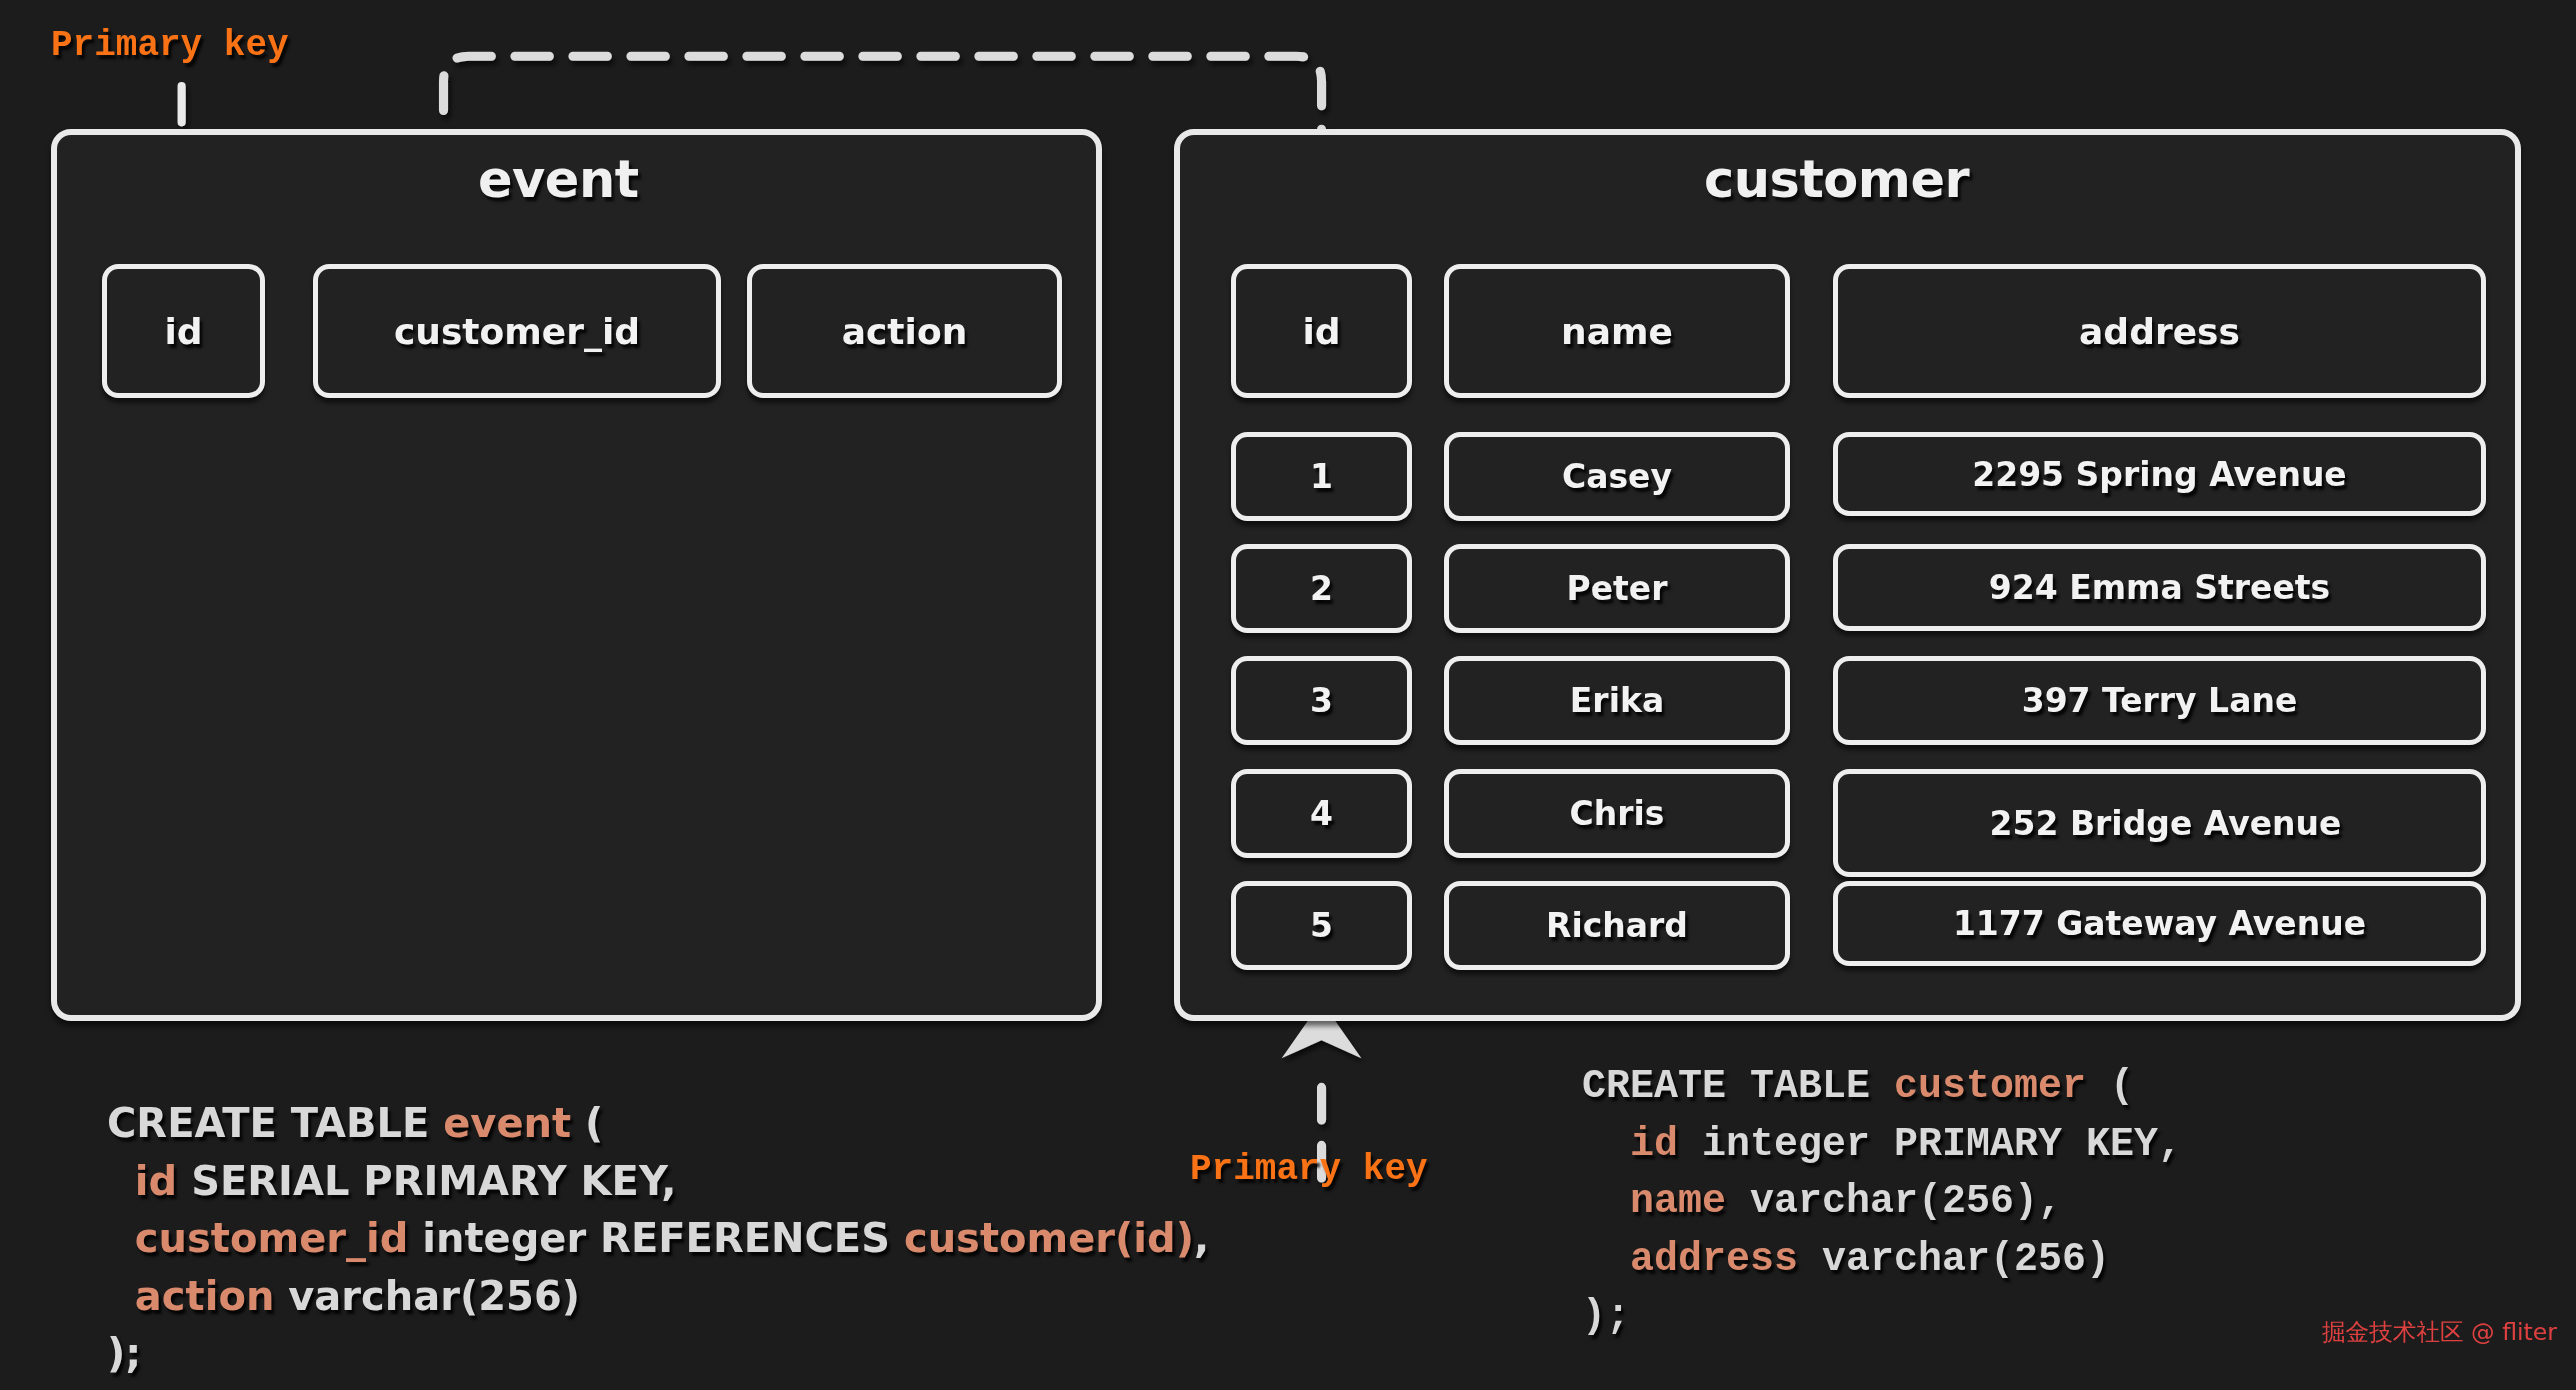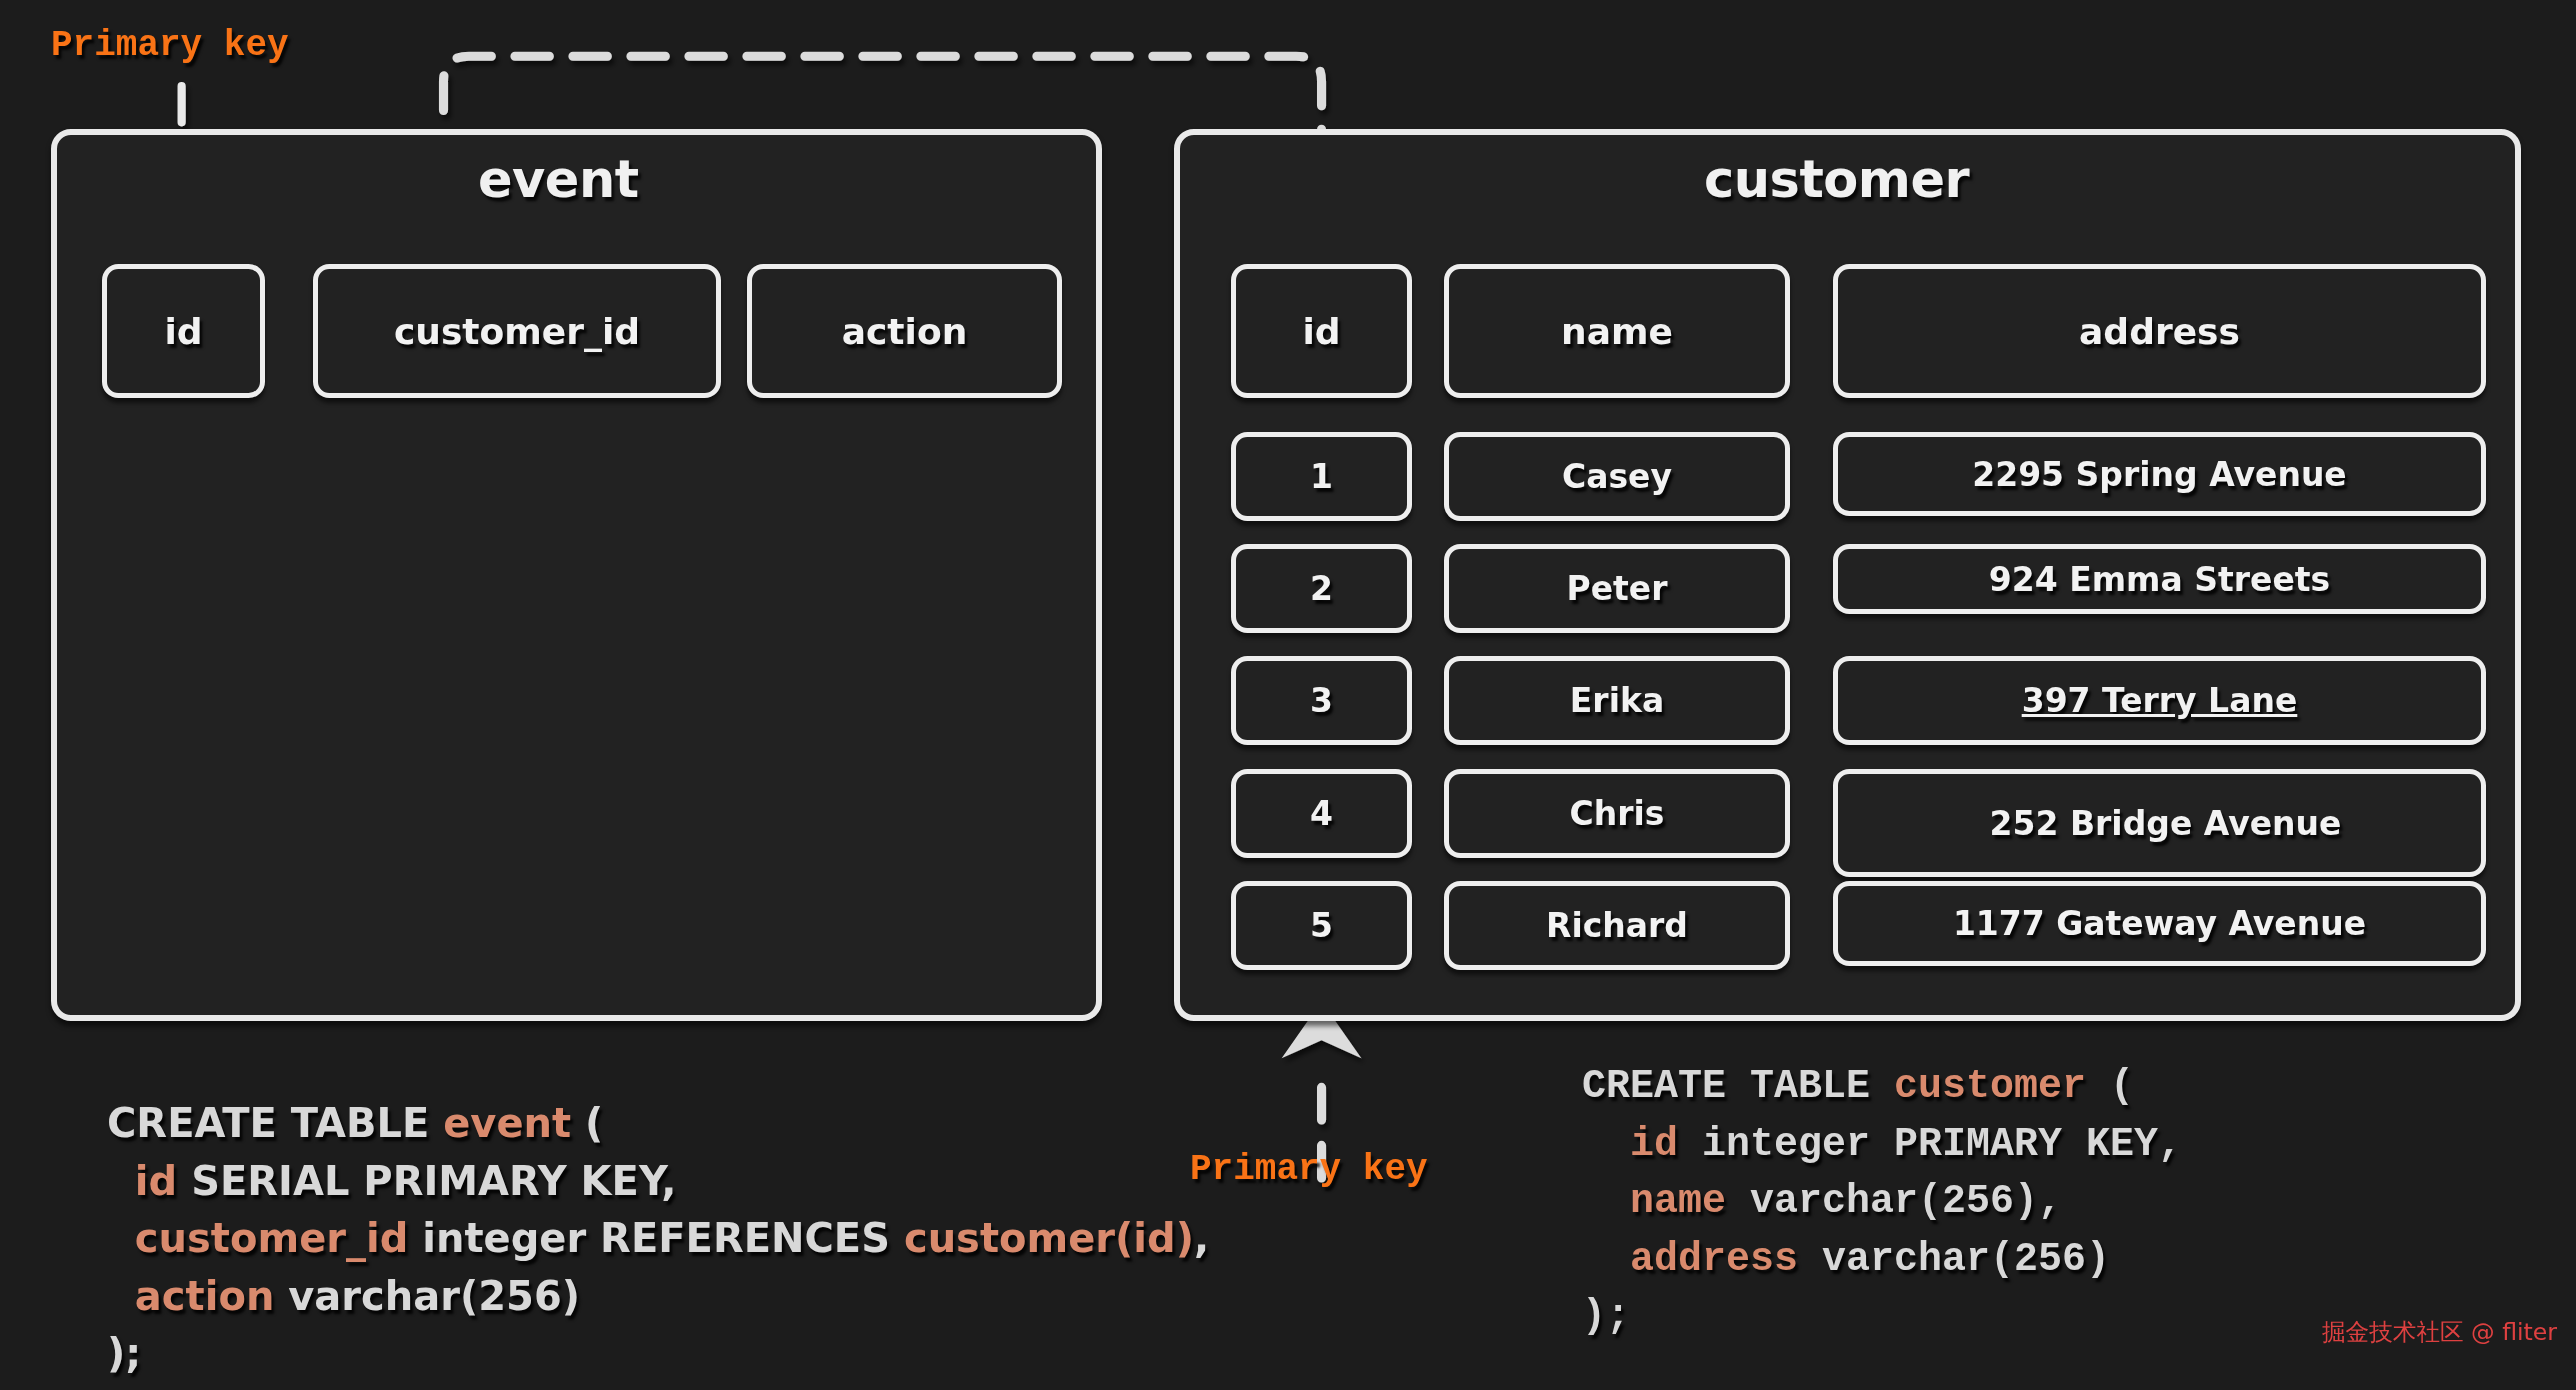--- a/index.html
+++ b/index.html
@@ -149,25 +149,25 @@
 <div class="cell hdr" style="left:1231px; top:264px; width:181px; height:134px;">id</div>
 <div class="cell hdr" style="left:1444px; top:264px; width:346px; height:134px;">name</div>
 <div class="cell hdr" style="left:1833px; top:264px; width:653px; height:134px;">address</div>
 
 <div class="cell row" style="left:1231px; top:432px; width:181px; height:89px;">1</div>
 <div class="cell row" style="left:1444px; top:432px; width:346px; height:89px;">Casey</div>
 <div class="cell row" style="left:1833px; top:432px; width:653px; height:84px;">2295 Spring Avenue</div>
 
 <div class="cell row" style="left:1231px; top:544px; width:181px; height:89px;">2</div>
 <div class="cell row" style="left:1444px; top:544px; width:346px; height:89px;">Peter</div>
-<div class="cell row" style="left:1833px; top:544px; width:653px; height:70px;">924 Emma Streets</div>
+<div class="cell row" style="left:1833px; top:544px; width:653px; height:87px;">924 Emma Streets</div>
 
 <div class="cell row" style="left:1231px; top:656px; width:181px; height:89px;">3</div>
 <div class="cell row" style="left:1444px; top:656px; width:346px; height:89px;">Erika</div>
-<div class="cell row" style="left:1833px; top:656px; width:653px; height:89px;text-decoration:underline;">397 Terry Lane</div>
+<div class="cell row" style="left:1833px; top:656px; width:653px; height:89px;">397 Terry Lane</div>
 
 <div class="cell row" style="left:1231px; top:769px; width:181px; height:89px;">4</div>
 <div class="cell row" style="left:1444px; top:769px; width:346px; height:89px;">Chris</div>
 <div class="cell row" style="left:1833px; top:769px; width:653px; height:108px;padding-left:12px;">252 Bridge Avenue</div>
 
 <div class="cell row" style="left:1231px; top:881px; width:181px; height:89px;">5</div>
 <div class="cell row" style="left:1444px; top:881px; width:346px; height:89px;">Richard</div>
 <div class="cell row" style="left:1833px; top:881px; width:653px; height:85px;">1177 Gateway Avenue</div>
 
 <div class="sql" style="left:107px; top:1071px;"><span class="kw">CREATE TABLE </span><span class="name">event</span><span class="kw"> (</span>

